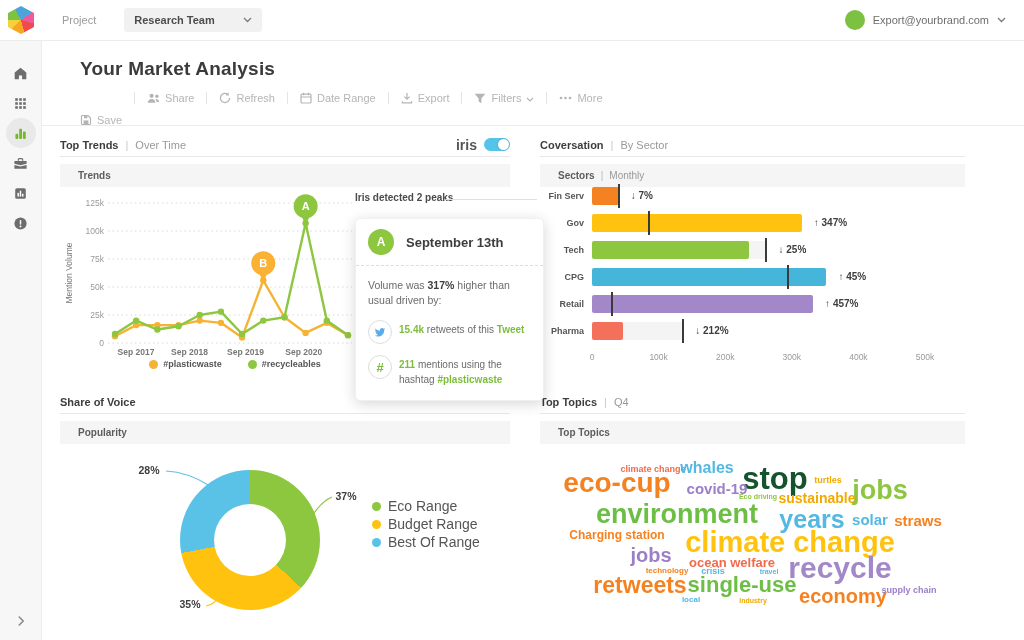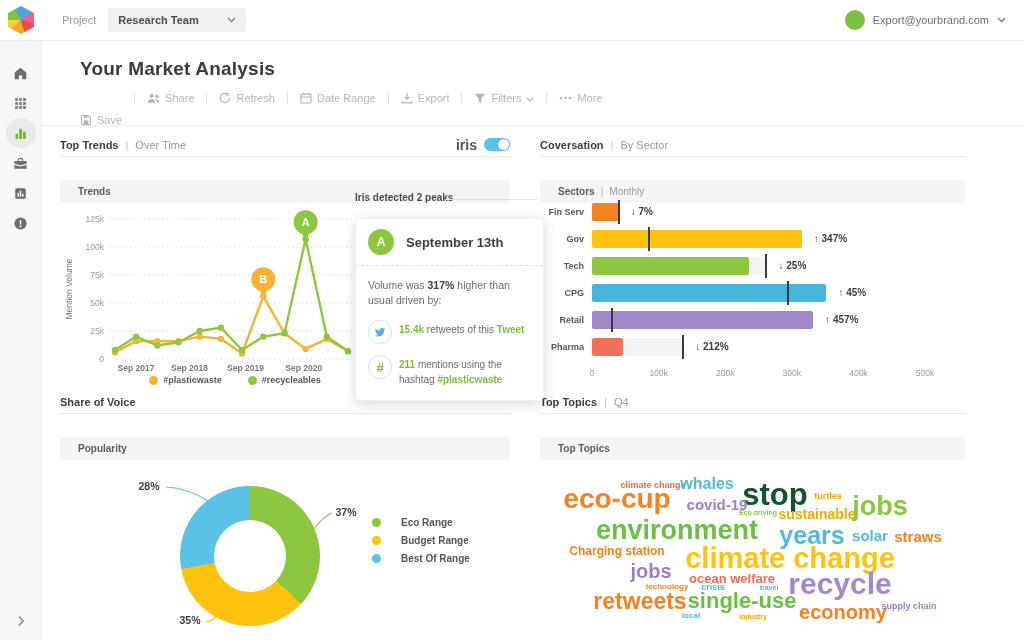--- a/index.html
+++ b/index.html
@@ -7,21 +7,21 @@
        font-family:"Liberation Sans",sans-serif;-webkit-font-smoothing:antialiased;}
 
   
   .topbar{position:absolute;top:0;left:0;right:0;height:40px;background:#fff;
           border-bottom:1px solid #ececec;display:flex;align-items:center;z-index:40;}
   .logo-cell{width:42px;display:flex;justify-content:center;cursor:pointer;}
   .hex{width:26px;height:28px;clip-path:polygon(50% 0,100% 25%,100% 75%,50% 100%,0 75%,0 25%);
        background:conic-gradient(from 0deg,#4da4d9 0 55deg,#f0599c 55deg 105deg,#ef4b4b 105deg 165deg,
        #f7a823 165deg 225deg,#f3d23b 225deg 268deg,#7cc243 268deg 330deg,#4da4d9 330deg);}
   .proj-label{margin-left:20px;font-size:11px;color:#9a9a9a;}
-  .proj-select{margin-left:12px;background:#f1f1f1;border-radius:3px;height:24px;padding:0 10px;
+  .proj-select{margin-left:28px;background:#f1f1f1;border-radius:3px;height:24px;padding:0 10px;
                display:flex;align-items:center;gap:28px;font-size:11px;font-weight:bold;color:#4c4c4c;cursor:pointer;}
   .user{margin-left:auto;margin-right:18px;display:flex;align-items:center;gap:8px;
         font-size:11px;color:#6e6e6e;cursor:pointer;}
   .avatar{width:20px;height:20px;border-radius:50%;background:#7CC142;}
 
   
   .sidebar{position:absolute;top:40px;left:0;width:42px;bottom:0;background:#f7f7f7;
            border-right:1px solid #ececec;display:flex;flex-direction:column;align-items:center;
            padding-top:18px;box-sizing:border-box;z-index:35;}
   .side-item{width:30px;height:30px;border-radius:50%;display:flex;align-items:center;
@@ -47,21 +47,21 @@
   #topics-panel{left:498px;top:350px;width:425px;}
   .p-head{display:flex;align-items:center;height:23px;border-bottom:1px solid #e8e8e8;font-size:11px;}
   .p-title{font-weight:bold;color:#3d3d3d;}
   .p-sep{color:#c9c9c9;margin:0 7px;}
   .p-sub{color:#999;}
   .p-toggle{margin-left:auto;display:flex;align-items:center;gap:7px;cursor:pointer;}
   .t-label{font-size:14px;font-weight:bold;color:#555;}
   .switch{width:26px;height:13px;border-radius:8px;background:#55C4EA;position:relative;}
   .switch::after{content:"";position:absolute;right:1px;top:1px;width:11px;height:11px;border-radius:50%;
                  background:#fff;box-shadow:0 0 2px rgba(0,0,0,.25);}
-  .p-bar{margin-top:23px;height:23px;background:#f5f5f5;display:flex;align-items:center;
+  .p-bar{margin-top:7px;height:23px;background:#f5f5f5;display:flex;align-items:center;
          padding-left:18px;font-size:10px;}
   .b-title{font-weight:bold;color:#5d5d5d;}
   .b-sep{color:#bbb;margin:0 6px;}
   .b-sub{color:#999;}
 
   
   #trends-svg{display:block;margin-top:4px;overflow:visible;}
   .trend-legend{display:flex;justify-content:center;gap:26px;width:330px;margin:-4px 0 0 10px;
                 font-size:9px;font-weight:bold;color:#555;}
   .tl-item{display:flex;align-items:center;gap:5px;}
@@ -97,22 +97,22 @@
   .bxticks{position:relative;height:14px;margin-left:52px;font-size:8.5px;color:#999;}
   .bxticks span{position:absolute;transform:translateX(-50%);top:3px;}
 
   
   .donut-wrap{position:relative;margin-top:0;height:200px;}
   .donut{position:absolute;left:120px;top:26px;width:140px;height:140px;border-radius:50%;cursor:pointer;}
   .hole{position:absolute;left:154px;top:60px;width:72px;height:72px;border-radius:50%;background:#fff;}
   .d-label{position:absolute;transform:translate(-50%,-50%);font-size:10.5px;font-weight:bold;color:#3d3d3d;}
   .d-leaders{position:absolute;left:0;top:0;pointer-events:none;}
   .d-legend{position:absolute;left:312px;top:56px;}
-  .dl-item{display:flex;align-items:center;gap:20px;margin-bottom:6px;height:12px;
-           font-size:10px;font-weight:bold;color:#555;}
+  .dl-item{display:flex;align-items:center;gap:7px;margin-bottom:6px;height:12px;
+           font-size:14px;font-weight:normal;color:#555;}
   .dl-dot{width:9px;height:9px;border-radius:50%;}
 
   
   .cloud{position:relative;margin-top:0;height:200px;overflow:hidden;}
   .cw{position:absolute;transform:translate(-50%,-50%);font-weight:bold;white-space:nowrap;
       line-height:1;cursor:pointer;}
 </style>
 </head>
 <body>
 

